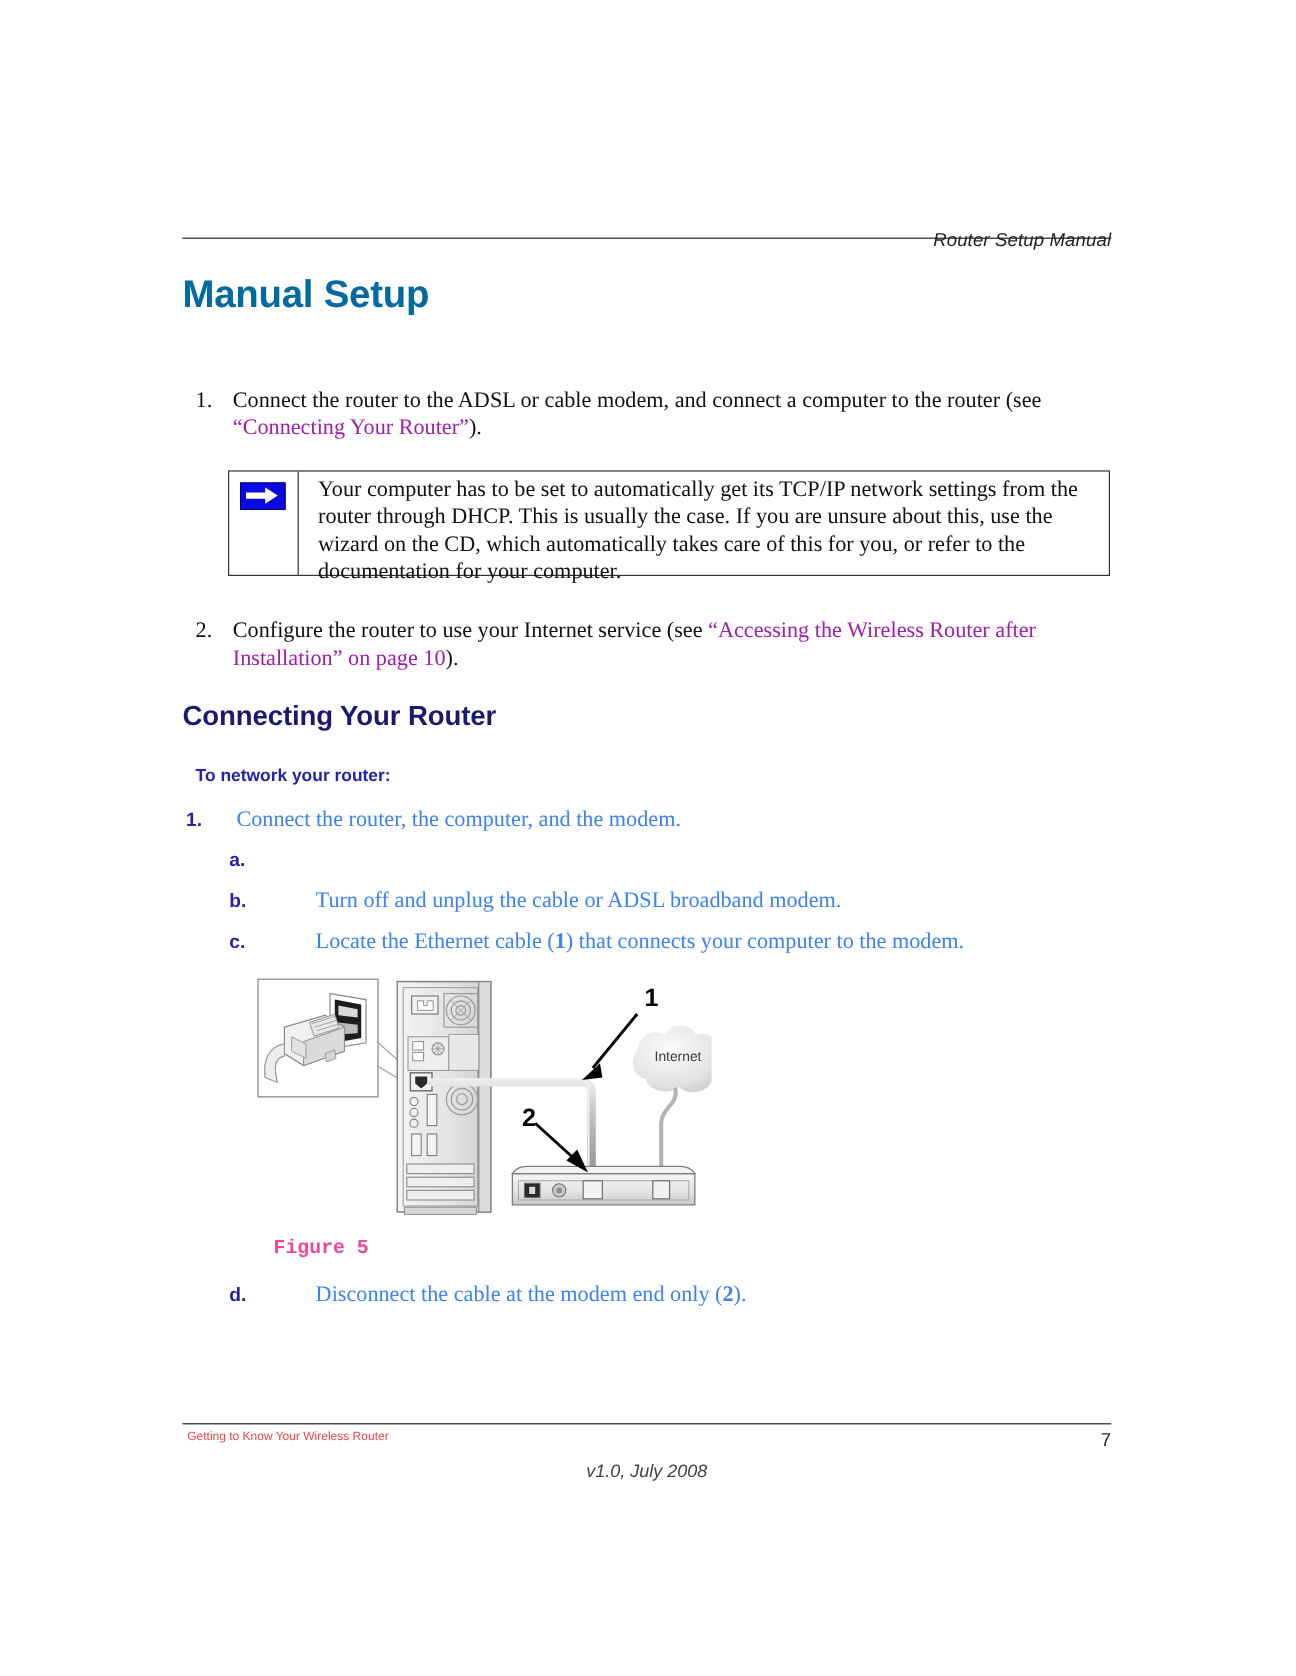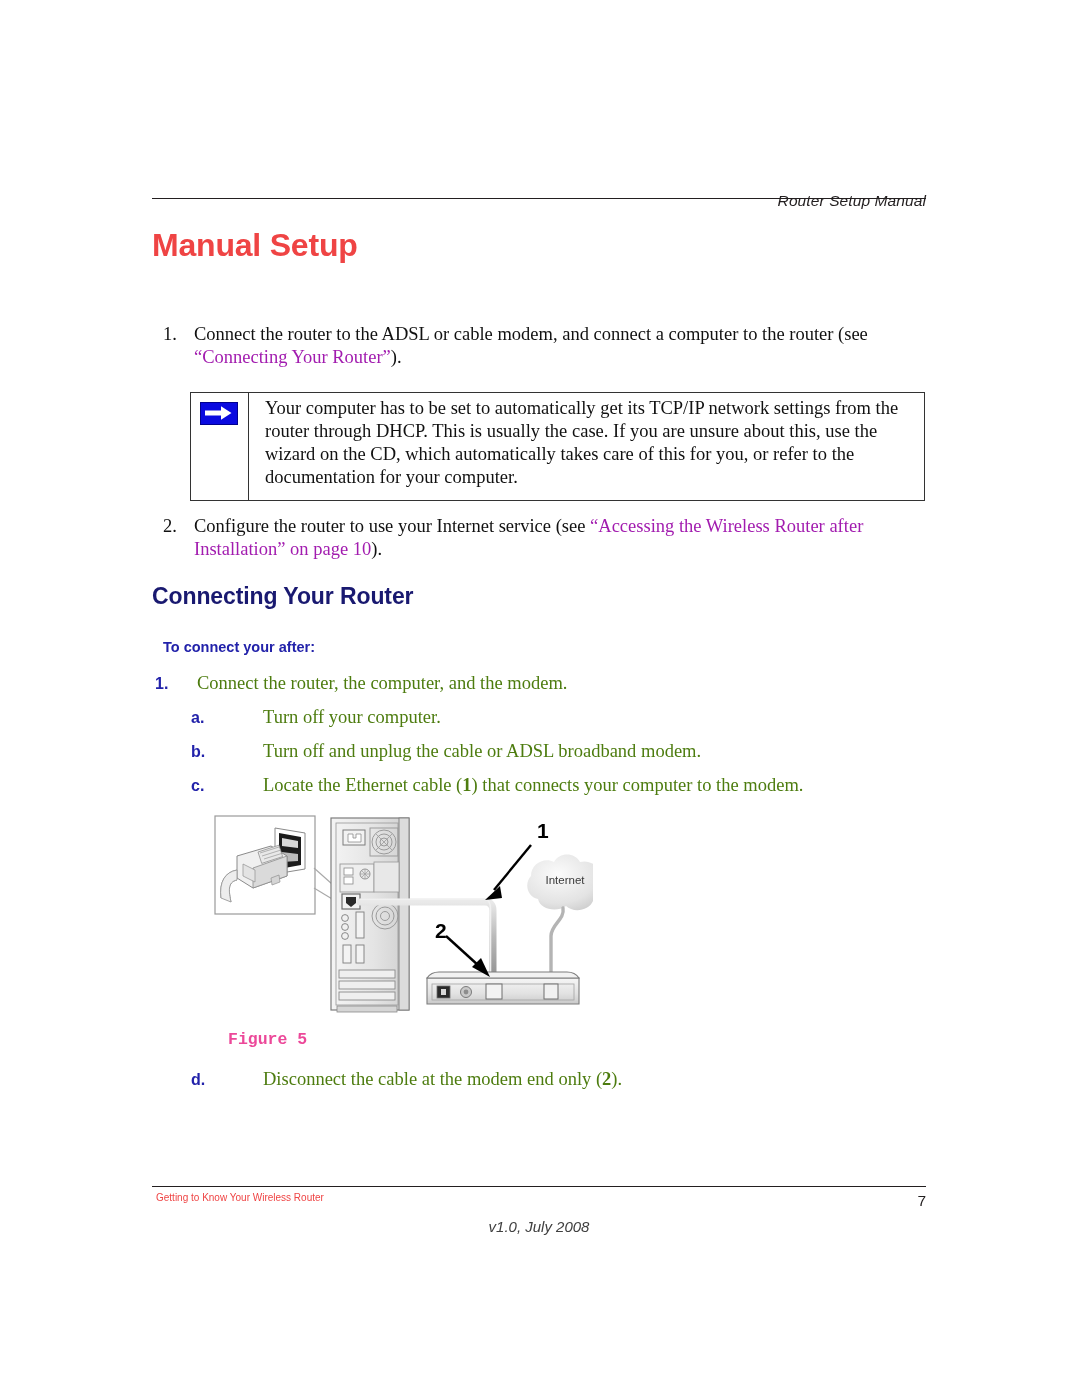--- a/index.html
+++ b/index.html
@@ -48,21 +48,21 @@
   }
 
   
   .h1 {
     position: absolute;
     left: 152px;
     top: 227px;
     font-family: "Liberation Sans", "DejaVu Sans", sans-serif;
     font-weight: bold;
     font-size: 32px;
-    color: #ef4444;
+    color: #0369a1;
     letter-spacing: -0.2px;
   }
   .h2 {
     position: absolute;
     left: 152px;
     top: 583px;
     font-family: "Liberation Sans", "DejaVu Sans", sans-serif;
     font-weight: bold;
     font-size: 23px;
     color: #191970;
@@ -117,21 +117,21 @@
   }
   #step1 { left: 163px; top: 323px; }
   #step2 { left: 163px; top: 515px; }
 
   
   .notebox {
     position: absolute;
     left: 190px;
     top: 392px;
     width: 735px;
-    height: 109px;
+    height: 88px;
     border: 1px solid #333333;
     box-sizing: border-box;
     display: flex;
   }
   .note-icon-cell {
     width: 57px;
     flex: 0 0 57px;
     border-right: 1px solid #333333;
     position: relative;
   }
@@ -171,21 +171,21 @@
     font-size: 16px;
     line-height: 23px;
     color: #2222aa;
   }
   .lvl1 .proc-marker { width: 42px; flex: 0 0 42px; text-align: left; padding-left: 3px; }
   .lvl2 .proc-marker { width: 42px; flex: 0 0 42px; text-align: left; padding-left: 39px; }
   .proc-text {
     flex: 1 1 auto;
     font-size: 18.5px;
     line-height: 23px;
-    color: #4d7c0f;
+    color: #3b82f6;
   }
   .lvl2 .proc-text { padding-left: 30px; }
   #proc-main { top: 672px; }
   #proc-last { top: 1068px; }
 
   .callout-ref { font-weight: bold; }
 
   
   .figure-wrap {
     position: absolute;
@@ -276,30 +276,29 @@
 
   <div class="olist" id="step2">
     <div class="olist-row">
       <div class="olist-marker">2.</div>
       <div class="olist-body"><span>Configure the router to use your Internet service (see </span><span class="xref">“Accessing the Wireless Router after Installation” on page 10</span><span>).</span></div>
     </div>
   </div>
 
   <div class="h2">Connecting Your Router</div>
 
-  <div class="h3">To connect your after:</div>
+  <div class="h3">To network your router:</div>
 
   <div class="proc" id="proc-main">
     <div class="proc-row lvl1">
       <div class="proc-marker">1.</div>
       <div class="proc-text">Connect the router, the computer, and the modem.</div>
     </div>
     <div class="proc-row lvl2">
       <div class="proc-marker">a.</div>
-      <div class="proc-text">Turn off your computer.</div>
     </div>
     <div class="proc-row lvl2">
       <div class="proc-marker">b.</div>
       <div class="proc-text">Turn off and unplug the cable or ADSL broadband modem.</div>
     </div>
     <div class="proc-row lvl2">
       <div class="proc-marker">c.</div>
       <div class="proc-text"><span>Locate the Ethernet cable (</span><span class="callout-ref">1</span><span>) that connects your computer to the modem.</span></div>
     </div>
   </div>

